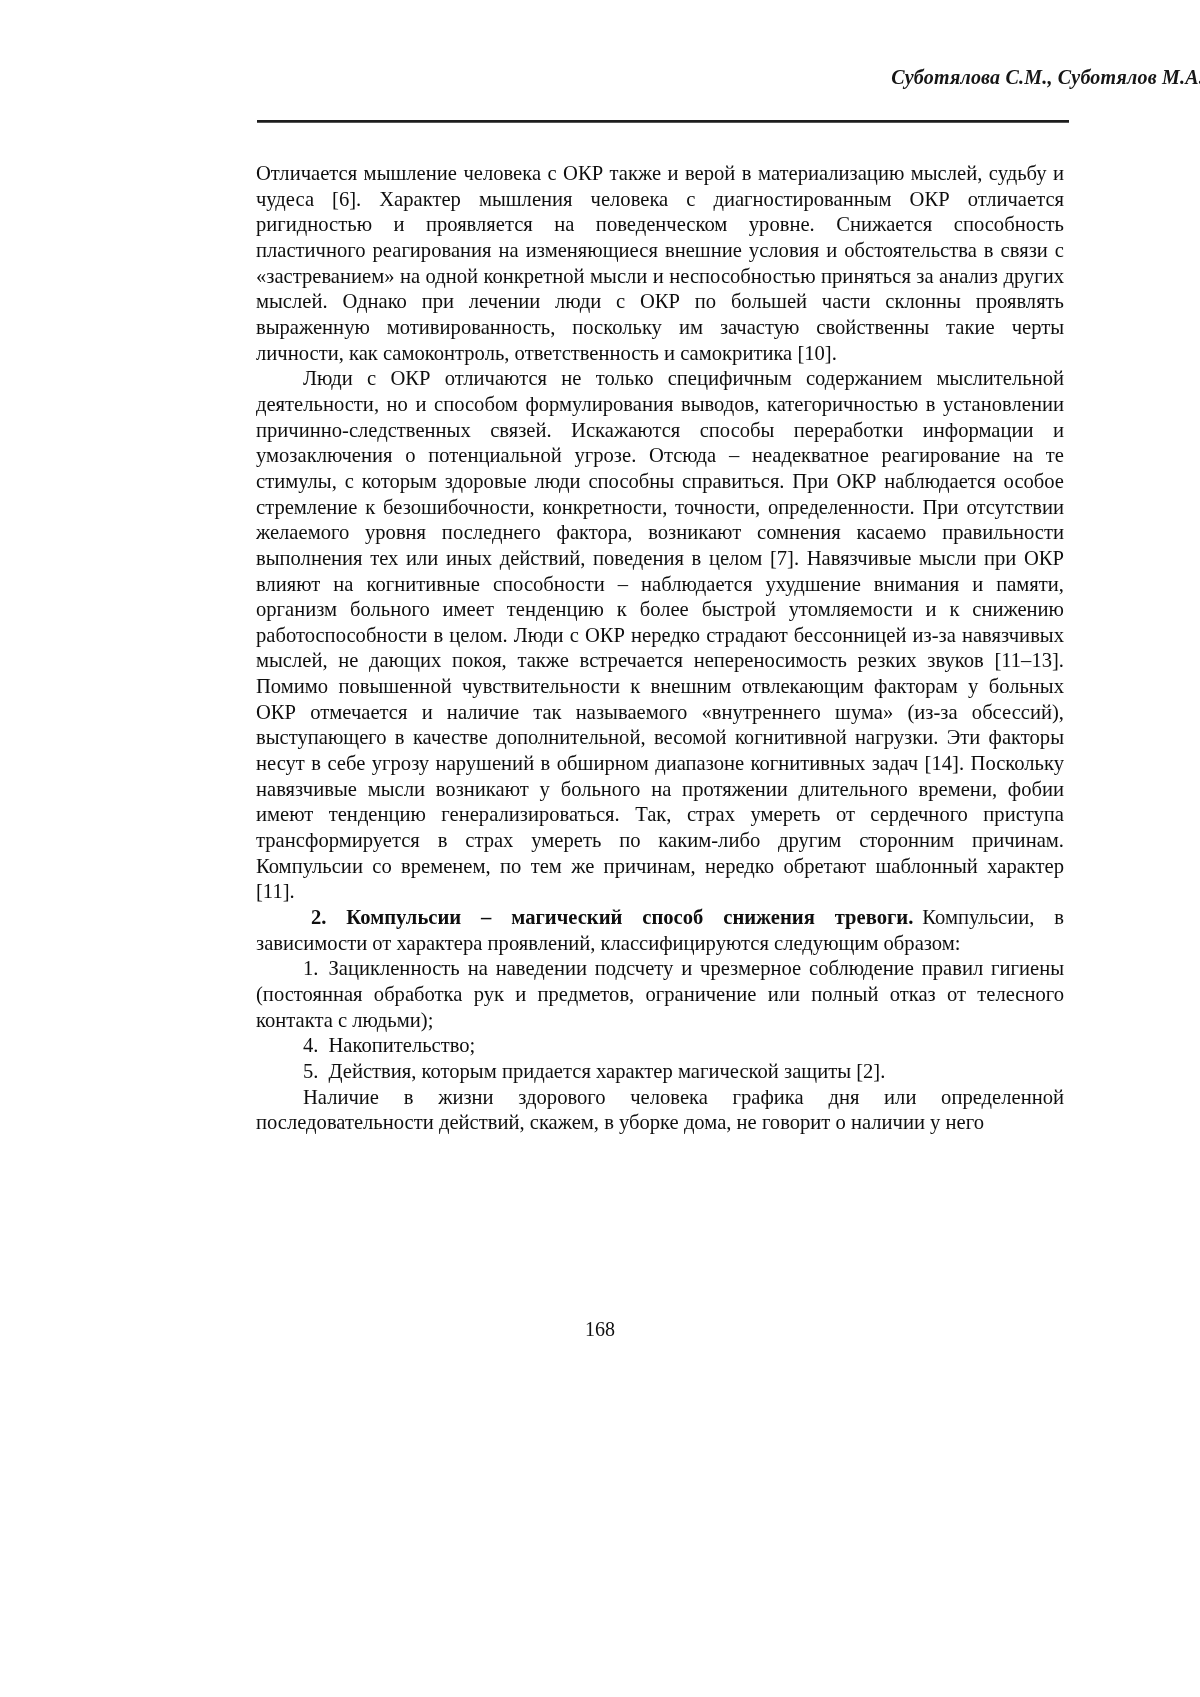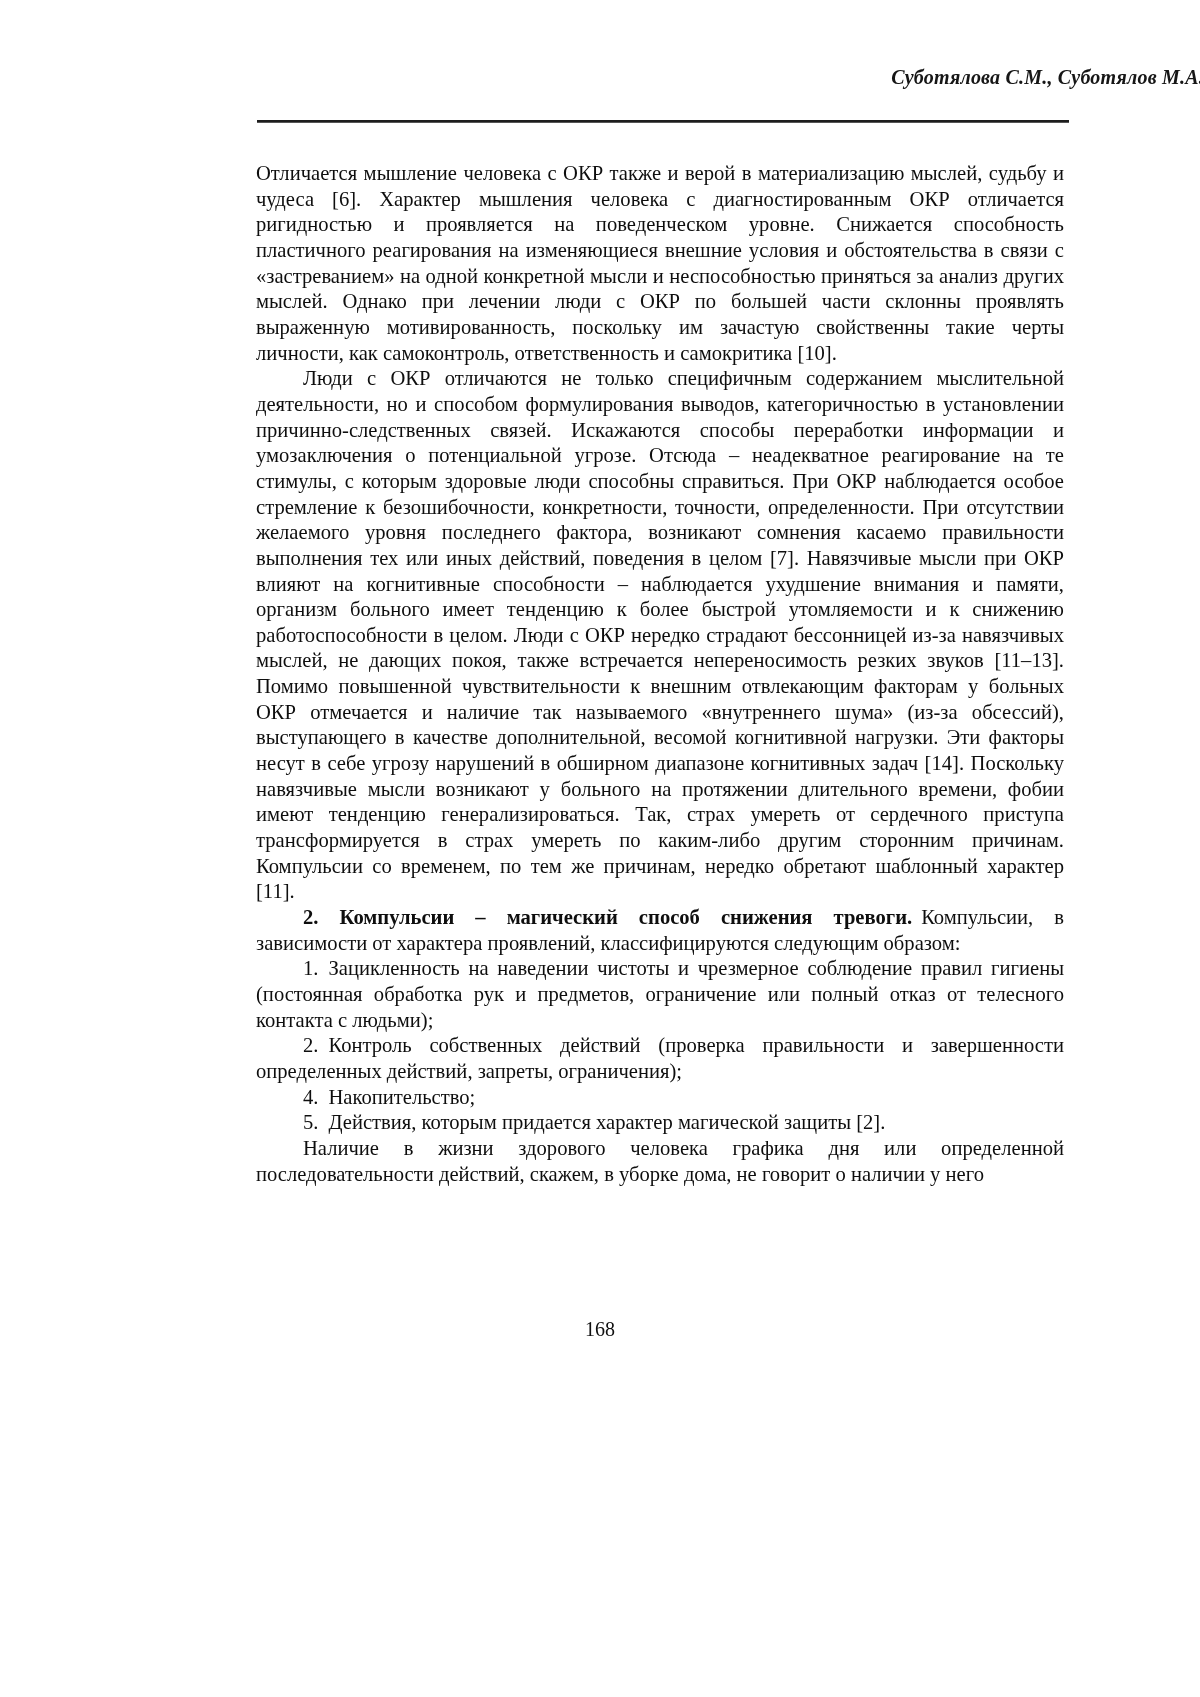--- a/index.html
+++ b/index.html
@@ -38,21 +38,21 @@
     left: 256px;
     top: 161px;
     width: 808px;
     font-size: 20.6px;
     line-height: 25.65px;
     text-align: justify;
     color: #0e0e0e;
   }
   .content p { margin: 0; padding: 0; }
   .indent { text-indent: 47px; }
-  .lead { font-weight: 700; margin-right: 9px; }
+  .lead { font-weight: 700; margin-right: 9px; margin-left: 8px; }
   .num { margin-right: 10px; }
   .pagenum {
     position: absolute;
     top: 1318px;
     left: 0;
     width: 100%;
     text-align: center;
     font-size: 20px;
     color: #101010;
   }
@@ -68,26 +68,23 @@
 
   <p>Отличается мышление человека с ОКР также и верой в материализацию мыслей, судьбу и чудеса [6]. Характер мышления человека с диагностированным ОКР отличается ригидностью и проявляется на поведенческом уровне. Снижается способность пластичного реагирования на изменяющиеся внешние условия и обстоятельства в связи с «застреванием» на одной конкретной мысли и неспособностью приняться за анализ других мыслей. Однако при лечении люди с ОКР по большей части склонны проявлять выраженную мотивированность, поскольку им зачастую свойственны такие черты личности, как самоконтроль, ответственность и самокритика [10].</p>
 
   <p class="indent">Люди с ОКР отличаются не только специфичным содержанием мыслительной деятельности, но и способом формулирования выводов, категоричностью в установлении причинно-следственных связей. Искажаются способы переработки информации и умозаключения о потенциальной угрозе. Отсюда – неадекватное реагирование на те стимулы, с которым здоровые люди способны справиться. При ОКР наблюдается особое стремление к безошибочности, конкретности, точности, определенности. При отсутствии желаемого уровня последнего фактора, возникают сомнения касаемо правильности выполнения тех или иных действий, поведения в целом [7]. Навязчивые мысли при ОКР влияют на когнитивные способности – наблюдается ухудшение внимания и памяти, организм больного имеет тенденцию к более быстрой утомляемости и к снижению работоспособности в целом. Люди с ОКР нередко страдают бессонницей из-за навязчивых мыслей, не дающих покоя, также встречается непереносимость резких звуков [11–13]. Помимо повышенной чувствительности к внешним отвлекающим факторам у больных ОКР отмечается и наличие так называемого «внутреннего шума» (из-за обсессий), выступающего в качестве дополнительной, весомой когнитивной нагрузки. Эти факторы несут в себе угрозу нарушений в обширном диапазоне когнитивных задач [14]. Поскольку навязчивые мысли возникают у больного на протяжении длительного времени, фобии имеют тенденцию генерализироваться. Так, страх умереть от сердечного приступа трансформируется в страх умереть по каким-либо другим сторонним причинам. Компульсии со временем, по тем же причинам, нередко обретают шаблонный характер [11].</p>
 
   <p class="indent">
     <strong class="lead">2. Компульсии – магический способ снижения тревоги.</strong><span>Компульсии, в зависимости от характера проявлений, классифицируются следующим образом:</span>
   </p>
 
   <p class="indent">
-    <span class="num">1.</span><span>Зацикленность на наведении чистоты и чрезмерное соблюдение правил гигиены (постоянная обработка рук и предметов, ограничение или полный отказ от телесного контакта с людьми);</span>
+    <span class="num">1.</span><span>Зацикленность на наведении подсчету и чрезмерное соблюдение правил гигиены (постоянная обработка рук и предметов, ограничение или полный отказ от телесного контакта с людьми);</span>
   </p>
 
-  <p class="indent">
-    <span class="num">2.</span><span>Контроль собственных действий (проверка правильности и завершенности определенных действий, запреты, ограничения);</span>
-  </p>
 
 
   <p class="indent">
     <span class="num">4.</span><span>Накопительство;</span>
   </p>
 
   <p class="indent">
     <span class="num">5.</span><span>Действия, которым придается характер магической защиты [2].</span>
   </p>
 

